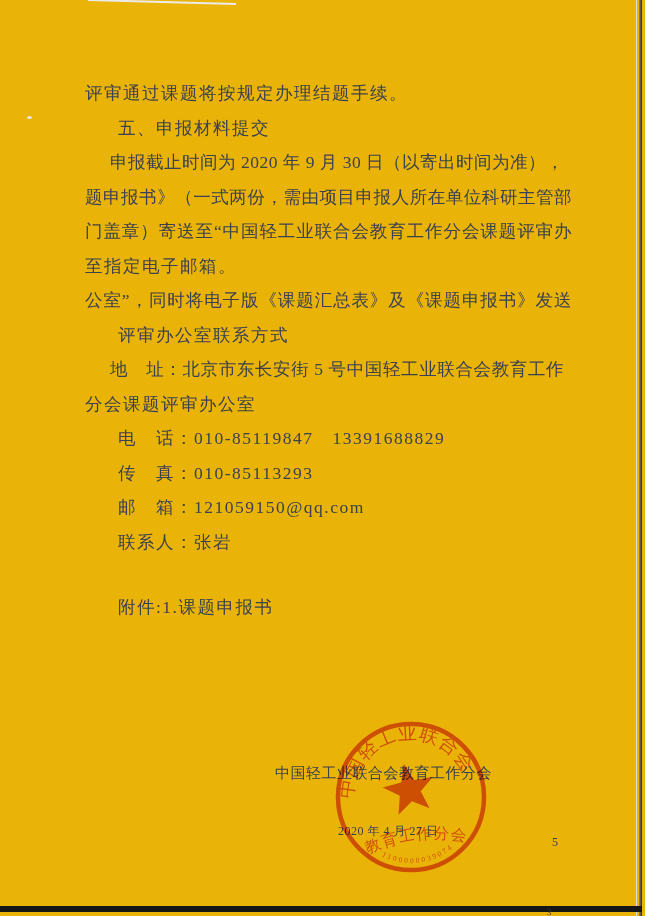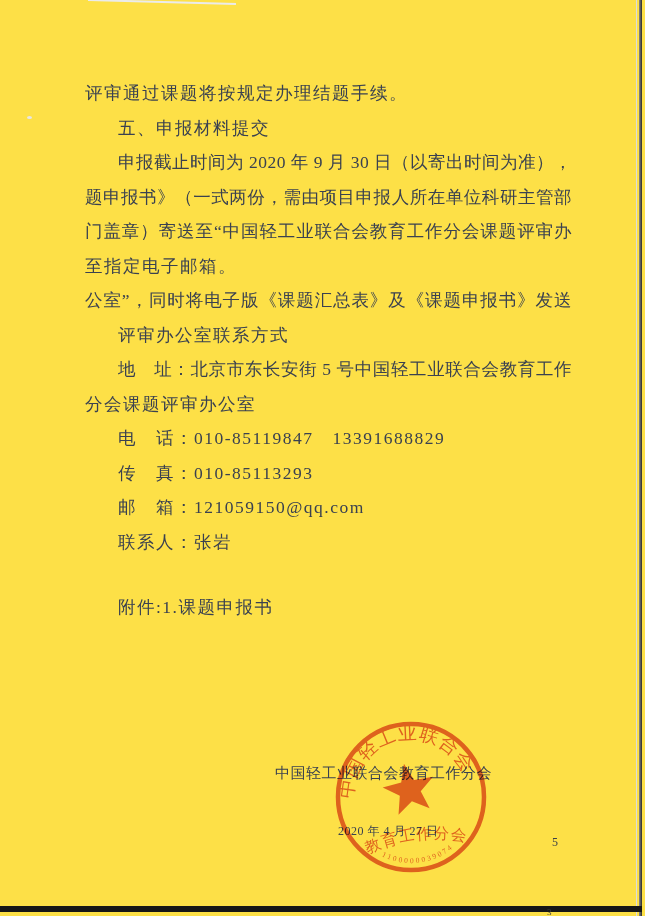--- a/index.html
+++ b/index.html
@@ -1,35 +1,35 @@
 <!DOCTYPE html>
 <html><head>
 <meta charset="utf-8">
 <style>
   html,body{margin:0;padding:0;background:#ffffff;}
   .page{
     position:relative;width:645px;height:916px;overflow:hidden;
-    background:#fde047;
+    background:#eab308;
     font-family:"Liberation Serif","DejaVu Serif",serif;
     color:#3a4150;
   }
   
   .smudge-top{position:absolute;left:88px;top:1px;width:148px;height:2px;background:#ebebeb;transform:rotate(1.6deg);}
   .dot-left{position:absolute;left:27px;top:116px;width:5px;height:3px;background:#e6e6e6;border-radius:50%;}
   .edge-light{position:absolute;left:636px;top:0;width:1px;height:916px;background:#dcdcdc;}
   .edge-dark{position:absolute;left:639px;top:0;width:3px;height:916px;background:linear-gradient(to right,#8a8a8a,#2b2b2b);}
   .bottom-band{position:absolute;left:0;top:906px;width:642px;height:6px;background:#161616;}
   .corner-mark{position:absolute;left:547px;top:908px;font-size:9px;color:#3c3c3c;line-height:9px;}
   
   .textcol{position:absolute;left:85px;top:76px;width:492px;font-size:17.5px;}
   .line{height:34.5px;line-height:34.5px;white-space:nowrap;letter-spacing:1.5px;}
   .indent{padding-left:33px;font-family:Liberation Serif, serif;}
   .att2{padding-left:75px;}
   .jfull{white-space:normal;letter-spacing:.5px;width:487px;text-align:justify;text-align-last:justify;}
-  .jind{white-space:normal;letter-spacing:.5px;margin-left:33px;width:454px;text-align:justify;text-align-last:justify;}
+  .jind{white-space:normal;letter-spacing:.5px;margin-left:25px;width:454px;text-align:justify;text-align-last:justify;}
   .spacer{height:31px;}
   
   .signature{position:absolute;left:275px;top:762px;font-size:15px;line-height:22px;letter-spacing:.5px;white-space:nowrap;}
   .sig-date{position:absolute;left:338px;top:820px;font-size:12px;line-height:22px;letter-spacing:.5px;white-space:nowrap;}
   .pagenum{position:absolute;left:552px;top:835px;font-size:12px;color:#3c4048;}
   
   .stamp{position:absolute;left:327px;top:713px;width:168px;height:168px;opacity:.78;mix-blend-mode:multiply;}
   .stamp text{font-family:"Liberation Serif","DejaVu Serif",serif;}
 </style>
 </head>

